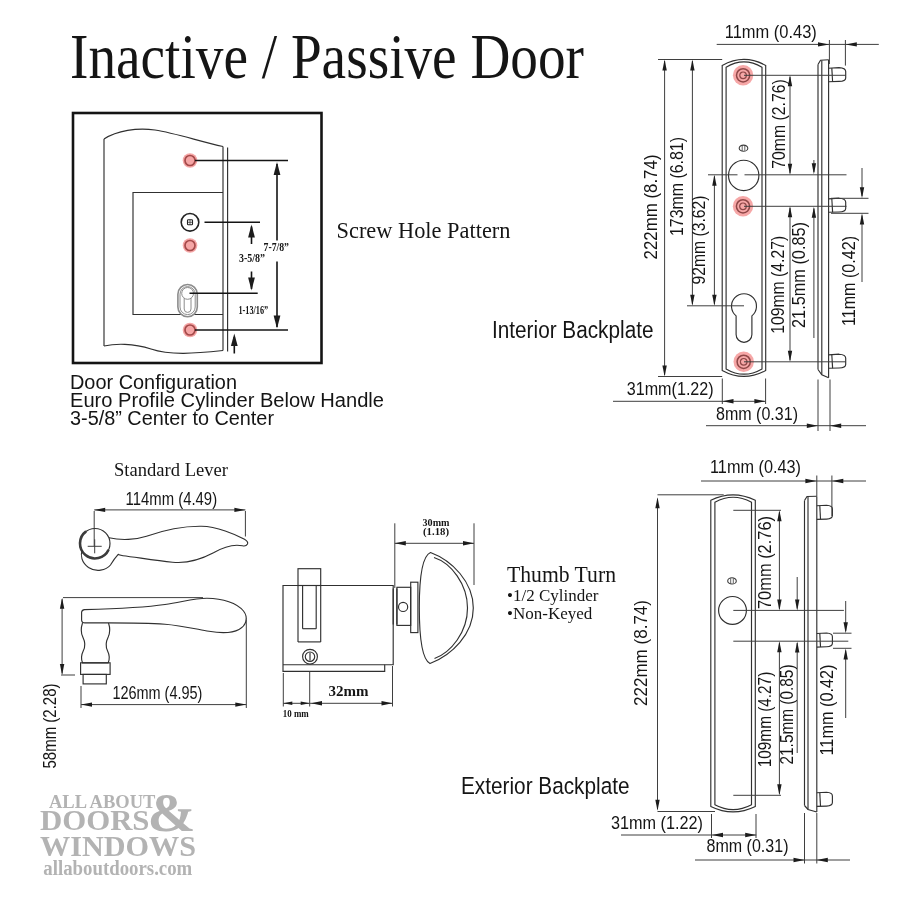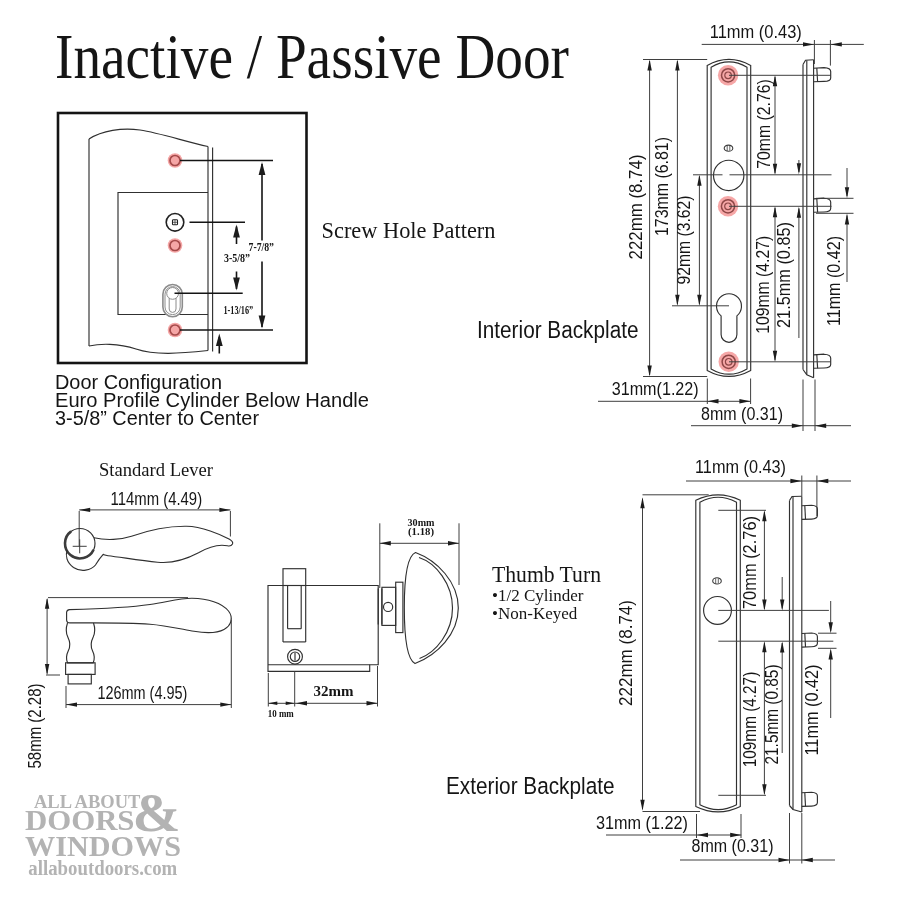--- a/index.html
+++ b/index.html
@@ -1,16 +1,16 @@
 <!DOCTYPE html>
 <html><head>
 <meta charset="utf-8">
 <style>
   html,body{margin:0;padding:0;background:#fff;}
-  #page{width:720px;height:900px;position:relative;background:#fff;}
+  #page{width:720px;height:900px;position:relative;background:#fff;padding-left:15px;}
   text{fill:#151515;}
   .gray{fill:#b3b3b3 !important;}
   .ss{font-family:"Liberation Sans",sans-serif;}
   .sf{font-family:"Liberation Serif",serif;}
   .d{stroke:#303030;stroke-width:1.15;fill:none;}
   .m{stroke:#3f3f3f;stroke-width:1;fill:none;}
   .b{stroke:#141414;stroke-width:1.6;fill:none;}
   .a{fill:#1c1c1c;stroke:none;}
 </style>
 </head>

